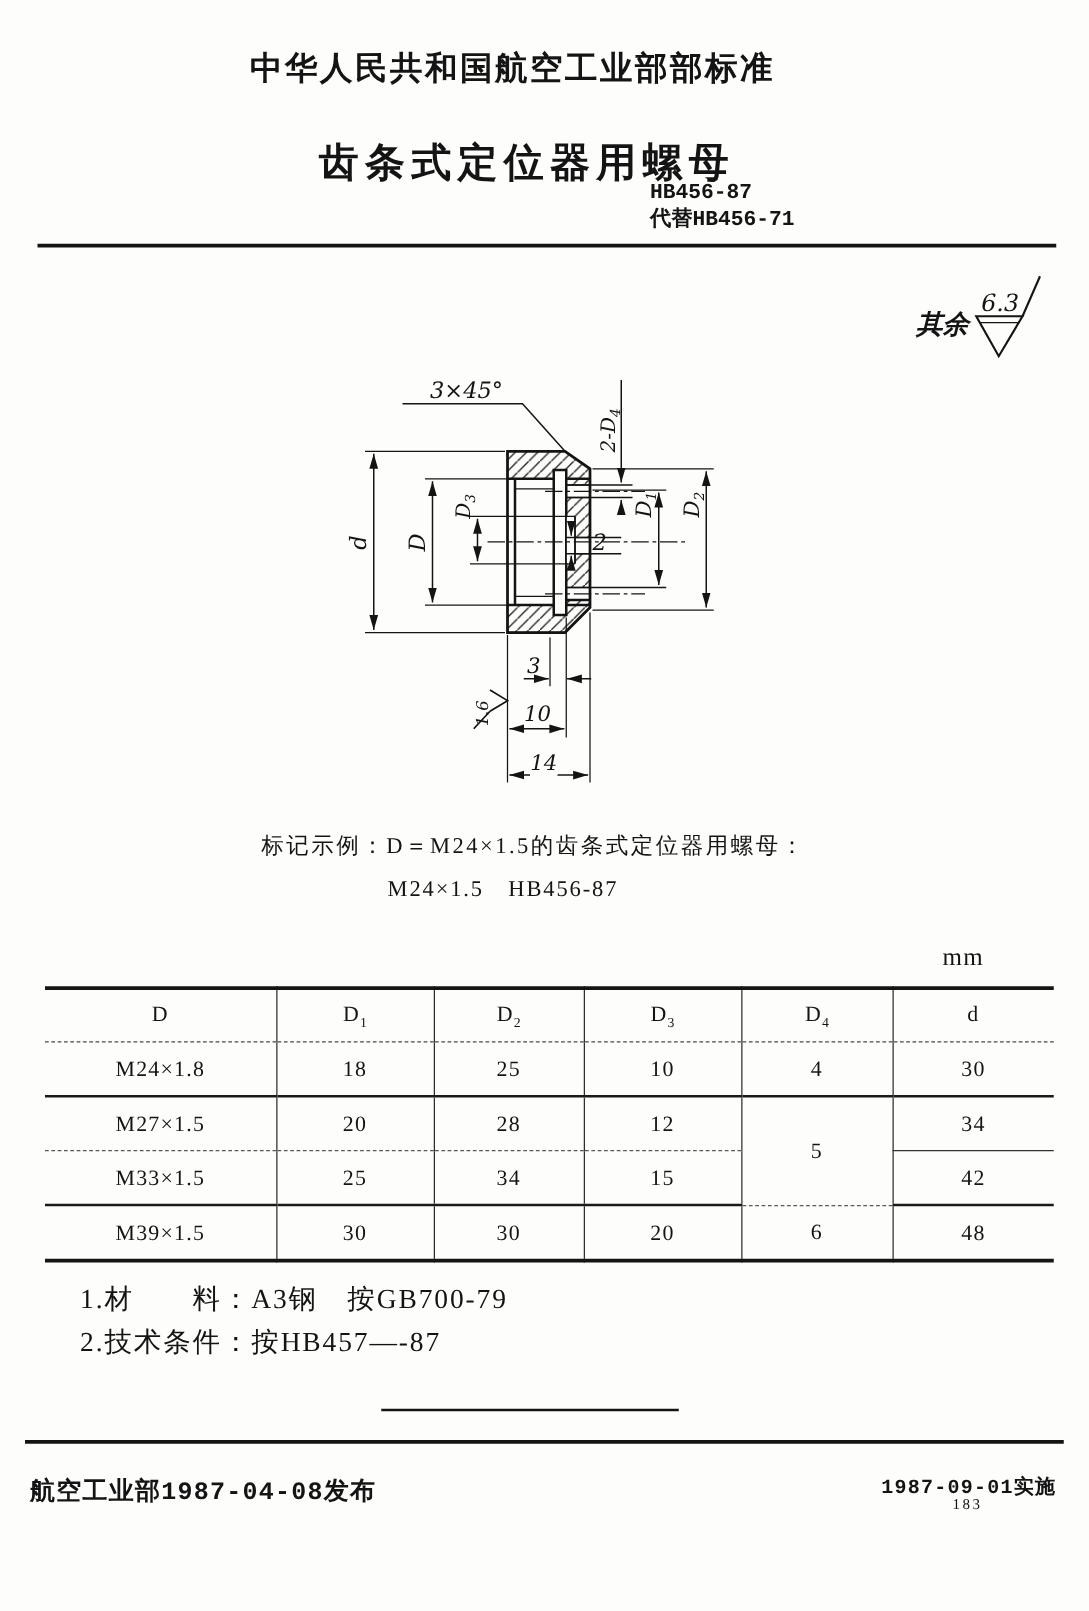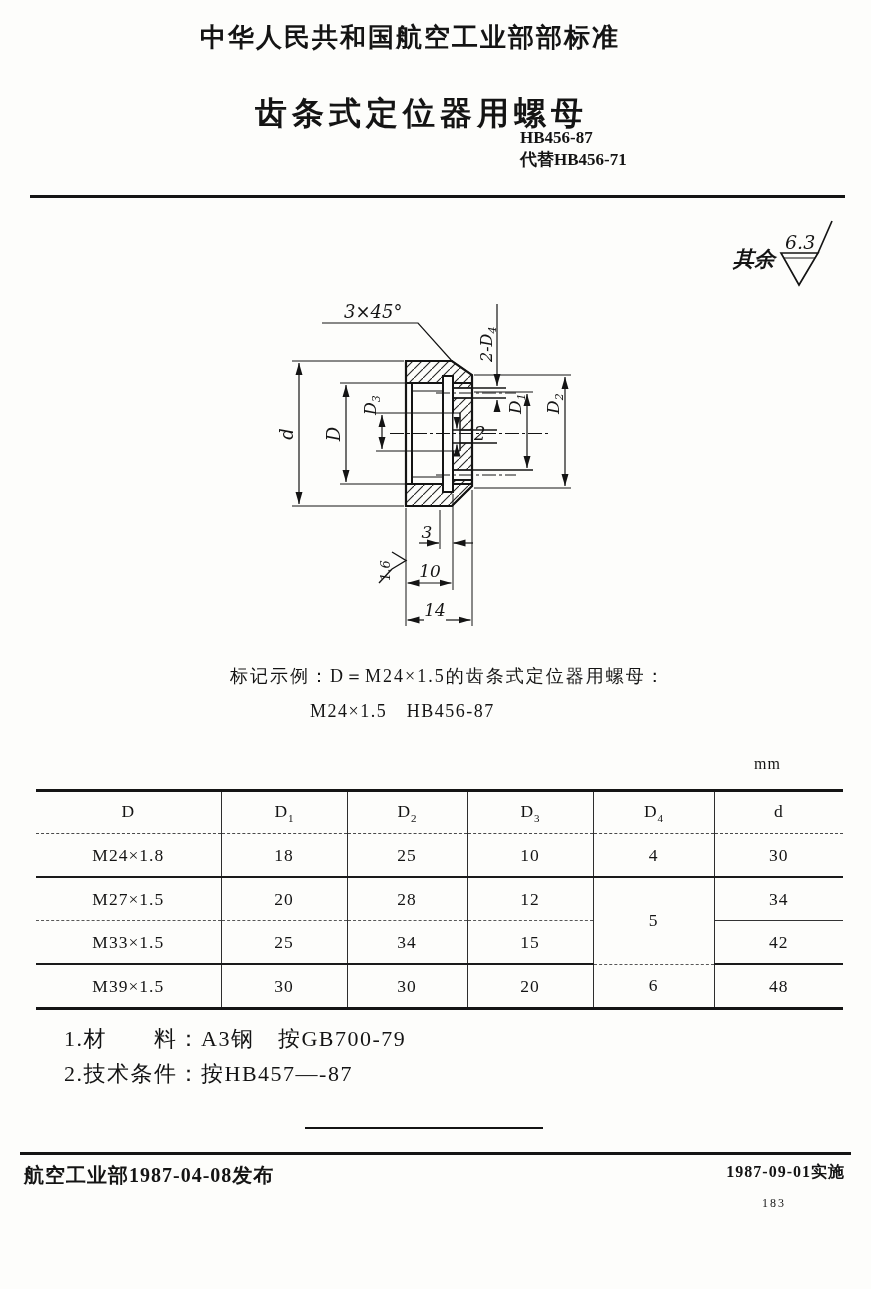--- a/index.html
+++ b/index.html
@@ -2,28 +2,28 @@
 <html><head>
 <meta charset="utf-8">
 <style>
   html,body{margin:0;padding:0;}
   body{
     width:871px;height:1289px;position:relative;overflow:hidden;
     background:#fdfdfb;color:#141414;
     font-family:"Liberation Serif","DejaVu Serif",serif;
   }
   .abs{position:absolute;}
-  .heiti{font-family:Liberation Serif, serif;font-weight:bold;}
+  .heiti{font-family:Liberation Mono, monospace;font-weight:bold;margin-top:17px;}
   .ministry{left:200px;top:20px;font-size:26px;letter-spacing:2px;white-space:nowrap;}
   .doc-title{left:255px;top:92px;font-size:32px;letter-spacing:5px;white-space:nowrap;}
   .std-block{left:520px;top:127px;width:242px;font-size:17px;line-height:22px;}
   .rule-top{left:30px;top:195px;width:815px;height:3px;background:#141414;}
-  .example{left:230px;top:664px;font-size:18px;letter-spacing:2px;white-space:nowrap;}
+  .example{left:209px;top:664px;font-size:18px;letter-spacing:2px;white-space:nowrap;}
   .example2{left:299px;top:699px;font-size:18px;letter-spacing:1.5px;white-space:nowrap;margin-left:11px;}
-  .unit{left:754px;top:755px;font-size:16px;letter-spacing:1px;text-align:center;}
+  .unit{left:754px;top:755px;font-size:20px;letter-spacing:1px;text-align:center;}
   .tblwrap{left:36px;top:789px;width:807px;}
   table.tbl{border-collapse:collapse;width:807px;table-layout:fixed;
     border-top:3px solid #151515;border-bottom:3px solid #151515;
     font-size:17.5px;color:#141414;}
   table.tbl th,table.tbl td{
     border-right:1px solid #2e2e2e;text-align:center;vertical-align:middle;
     font-weight:normal;padding:0;letter-spacing:1px;}
   table.tbl th:last-child,table.tbl td:last-child{border-right:none;}
   table.tbl thead th{height:41px;border-bottom:1.5px dashed #4a4a4a;}
   table.tbl td{height:42px;}

